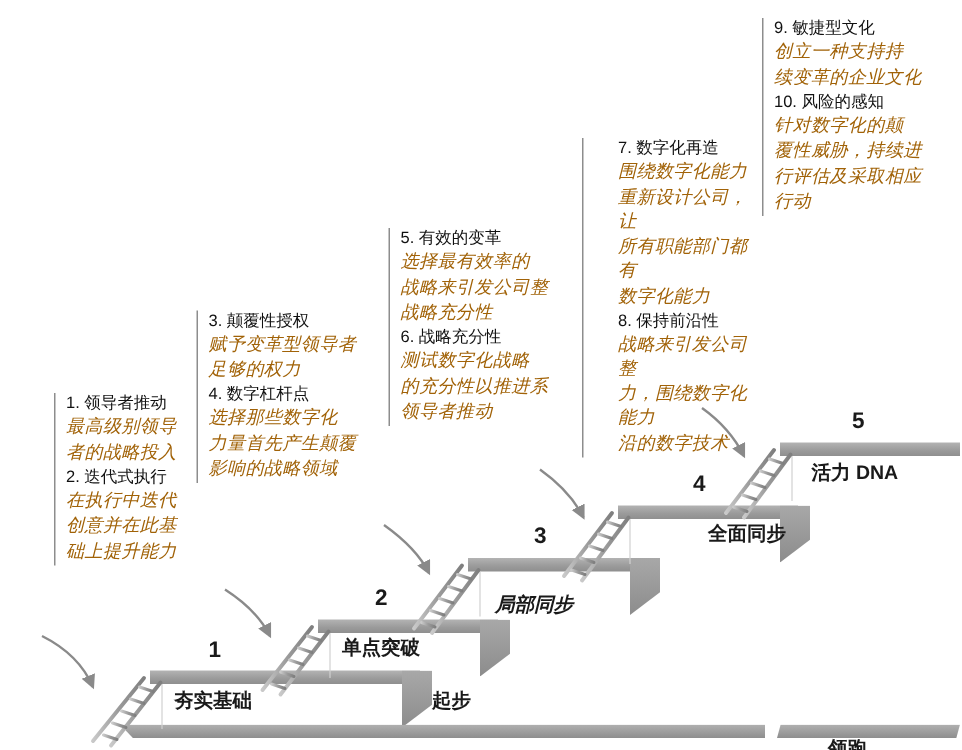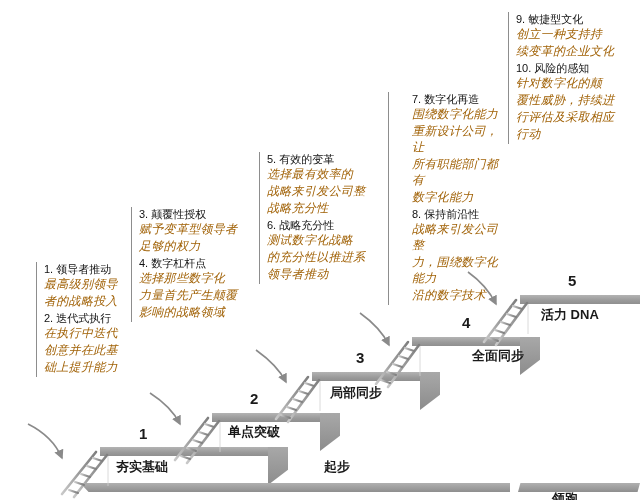--- a/index.html
+++ b/index.html
@@ -143,38 +143,38 @@
 
   <div class="stepTop" style="left:212px;top:413px;width:120px;"></div>
   <div class="stepSide" style="left:320px;top:413px;width:20px;height:38px;
               clip-path:polygon(0 0,100% 0,100% 60%,0 100%);"></div>
   <div class="stepLabel" style="left:228px;top:423px;">单点突破</div>
   <div class="stepNum" style="left:250px;top:390px;">2</div>
 
   <div class="stepTop" style="left:312px;top:372px;width:120px;"></div>
   <div class="stepSide" style="left:420px;top:372px;width:20px;height:38px;
               clip-path:polygon(0 0,100% 0,100% 60%,0 100%);"></div>
-  <div class="stepLabel" style="left:330px;top:384px;">局部同步</div>
+  <div class="stepLabel" style="left:330px;top:394px;font-style:italic;">局部同步</div>
   <div class="stepNum" style="left:356px;top:349px;">3</div>
 
   <div class="stepTop" style="left:412px;top:337px;width:120px;"></div>
   <div class="stepSide" style="left:520px;top:337px;width:20px;height:38px;
               clip-path:polygon(0 0,100% 0,100% 60%,0 100%);"></div>
   <div class="stepLabel" style="left:432px;top:347px;margin-left:40px;">全面同步</div>
   <div class="stepNum" style="left:462px;top:314px;">4</div>
 
   <div class="stepTop" style="left:520px;top:295px;width:120px;"></div>
   <div class="stepLabel" style="left:541px;top:306px;">活力 DNA</div>
   <div class="stepNum" style="left:568px;top:272px;">5</div>
 
   <div class="baseBar" style="left:80px;top:483px;width:430px;height:9px;
               clip-path:polygon(0 0,100% 0,100% 100%,2% 100%);"></div>
   <div class="baseBar" style="left:518px;top:483px;width:122px;height:9px;
               clip-path:polygon(2% 0,100% 0,98% 100%,0 100%);"></div>
-  <div class="baseLabel" style="left:288px;top:458px;padding-left:36px;">起步</div>
+  <div class="baseLabel" style="left:288px;top:458px;">起步</div>
   <div class="baseLabel" style="left:552px;top:458px;margin-top:32px;">领跑</div>
 
   <svg class="deco" viewBox="0 0 641 500" xmlns="http://www.w3.org/2000/svg">
     <defs>
       <linearGradient id="gLad" x1="0" y1="0" x2="1" y2="0">
         <stop offset="0%" stop-color="#c9c9c9"></stop>
         <stop offset="50%" stop-color="#9b9b9b"></stop>
         <stop offset="100%" stop-color="#7f7f7f"></stop>
       </linearGradient>
       <marker id="ah" markerWidth="7" markerHeight="7" refX="5" refY="3" orient="auto" markerUnits="strokeWidth">

